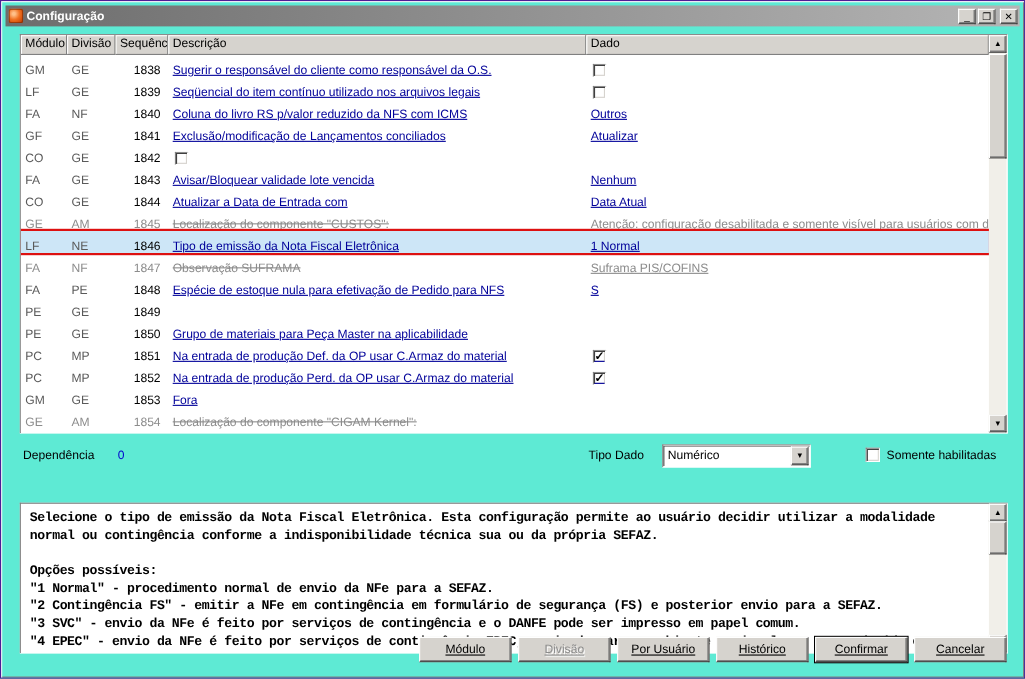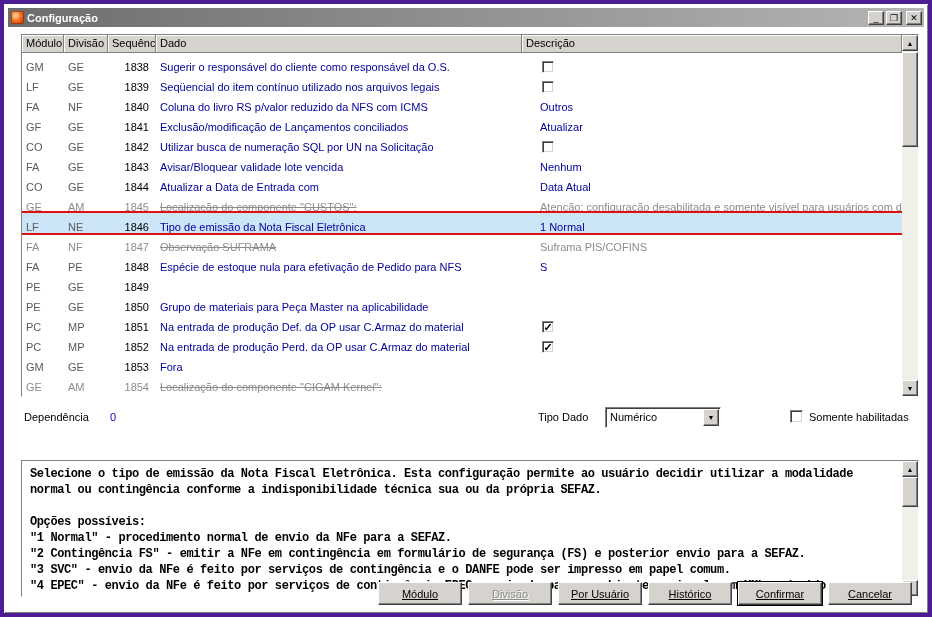--- a/index.html
+++ b/index.html
@@ -1,18 +1,18 @@
 <!DOCTYPE html>
 <html style="--navy: #000099; --link-blue: #0000cc; --selected-bg: #cde6f7; --selected-border: #dd1111; --disabled-gray: #8c8c8c; --titlebar-start: #6d6d6d; --titlebar-end: #b5b5b5;"><head>
 <meta charset="utf-8">
 <style>
   html,body{margin:0;padding:0;background:#808080;font-family:"Liberation Sans",sans-serif;}
   .window{
-    position:relative;width:932px;height:617px;background:#ffffff;
-    border:4px solid #4c1d95;box-sizing:border-box;
+    position:relative;width:932px;height:617px;background:#5eead4;
+    border:1px solid #4c1d95;box-sizing:border-box;
     box-shadow:inset 1px 1px 0 #ffffff, inset -1px -1px 0 #808080;
     overflow:hidden;
   }
   
   .titlebar{
     position:absolute;left:4px;top:4px;right:4px;height:19px;
     background:linear-gradient(to right,var(--titlebar-start,#6d6d6d),var(--titlebar-end,#b5b5b5));
     display:flex;align-items:center;padding:0 2px;box-sizing:border-box;
   }
   .app-icon{
@@ -48,21 +48,21 @@
   .c-mod{width:42px;flex:0 0 auto;}
   .c-div{width:44px;flex:0 0 auto;}
   .c-seq{width:48px;flex:0 0 auto;}
   .c-desc{width:380px;flex:0 0 auto;}
   .c-dado{flex:1 1 auto;}
   .tbody{position:absolute;left:0;top:18px;right:16px;bottom:0;overflow:hidden;background:#fff;}
   .trow{display:flex;height:20px;align-items:flex-end;font-size:11px;background:#fff;}
   .trow .cell{padding:0 3px 0 4px;box-sizing:border-box;white-space:nowrap;overflow:hidden;}
   .trow .c-seq{text-align:right;padding-right:7px;color:#000;}
   .trow .c-mod,.trow .c-div{color:#5a5a5a;}
-  .trow .c-desc,.trow .c-dado{color:var(--navy,#000099);}
+  .trow .c-desc,.trow .c-dado{color:var(--navy,#000099);text-decoration:underline;}
   .trow.disabled .c-mod,.trow.disabled .c-div,.trow.disabled .c-seq,
   .trow.disabled .c-desc,.trow.disabled .c-dado{color:var(--disabled-gray,#8c8c8c);}
   .trow.disabled .c-desc{text-decoration:line-through;}
   .trow.selected{background:var(--selected-bg,#cde6f7);position:relative;z-index:2;outline:2px solid var(--selected-border,#dd1111);}
   .gridcheck{
     width:12px;height:12px;background:#fff;margin-left:2px;
     border:1px solid;border-color:#808080 #fff #fff #808080;
     box-shadow:inset 1px 1px 0 #404040, inset -1px -1px 0 #d6d3ce;
     font-size:11px;font-weight:bold;line-height:11px;text-align:center;color:#000;
     box-sizing:border-box;
@@ -83,21 +83,21 @@
     border:1px solid;border-color:#fff #404040 #404040 #fff;
     box-shadow:inset -1px -1px 0 #808080;box-sizing:border-box;
   }
   .sthumb.small{height:30px;top:16px;}
   
   .statusrow{position:absolute;left:0;right:0;top:400px;height:26px;font-size:11px;color:#000;}
   .dep-label{position:absolute;left:20px;top:7px;text-align:right;}
   .dep-value{position:absolute;left:106px;top:7px;color:var(--link-blue,#0000cc);}
   .tipo-label{position:absolute;left:534px;top:7px;}
   .combo{
-    position:absolute;left:601px;top:3px;width:116px;height:21px;background:#fff;
+    position:absolute;left:601px;top:3px;width:135px;height:21px;background:#fff;
     border:1px solid;border-color:#808080 #fff #fff #808080;
     box-shadow:inset 1px 1px 0 #404040;box-sizing:border-box;
   }
   .combo-text{position:absolute;left:4px;top:3px;font-size:11px;color:#000;white-space:nowrap;}
   .combo-btn{
     position:absolute;right:1px;top:1px;bottom:1px;width:16px;background:#d6d3ce;
     border:1px solid;border-color:#fff #404040 #404040 #fff;
     box-shadow:inset -1px -1px 0 #808080;
     font-size:7px;display:flex;align-items:center;justify-content:center;box-sizing:border-box;
   }
@@ -142,22 +142,22 @@
       <button class="winbtn">❐</button>
       <button class="winbtn close">✕</button>
     </span>
   </div>
 
   <div class="table-wrap">
     <div class="thead">
       <div class="hcell c-mod">Módulo</div>
       <div class="hcell c-div">Divisão</div>
       <div class="hcell c-seq">Sequência</div>
+      <div class="hcell c-desc">Descrição</div>
       <div class="hcell c-dado">Dado</div>
-      <div class="hcell c-desc">Descrição</div>
     </div>
     <div class="tbody">
         <div class="trow normal">
           <div class="cell c-mod">GM</div>
           <div class="cell c-div">GE</div>
           <div class="cell c-seq">1838</div>
           <div class="cell c-desc">Sugerir o responsável do cliente como responsável da O.S.</div>
           <div class="cell c-dado">
             <div class="gridcheck"></div>
           </div>
@@ -182,21 +182,20 @@
           <div class="cell c-mod">GF</div>
           <div class="cell c-div">GE</div>
           <div class="cell c-seq">1841</div>
           <div class="cell c-desc">Exclusão/modificação de Lançamentos conciliados</div>
           <div class="cell c-dado">Atualizar</div>
         </div>
         <div class="trow normal">
           <div class="cell c-mod">CO</div>
           <div class="cell c-div">GE</div>
           <div class="cell c-seq">1842</div>
-          <div class="cell c-desc">Utilizar busca de numeração SQL por UN na Solicitação</div>
           <div class="cell c-dado">
             <div class="gridcheck"></div>
           </div>
         </div>
         <div class="trow normal">
           <div class="cell c-mod">FA</div>
           <div class="cell c-div">GE</div>
           <div class="cell c-seq">1843</div>
           <div class="cell c-desc">Avisar/Bloquear validade lote vencida</div>
           <div class="cell c-dado">Nenhum</div>

